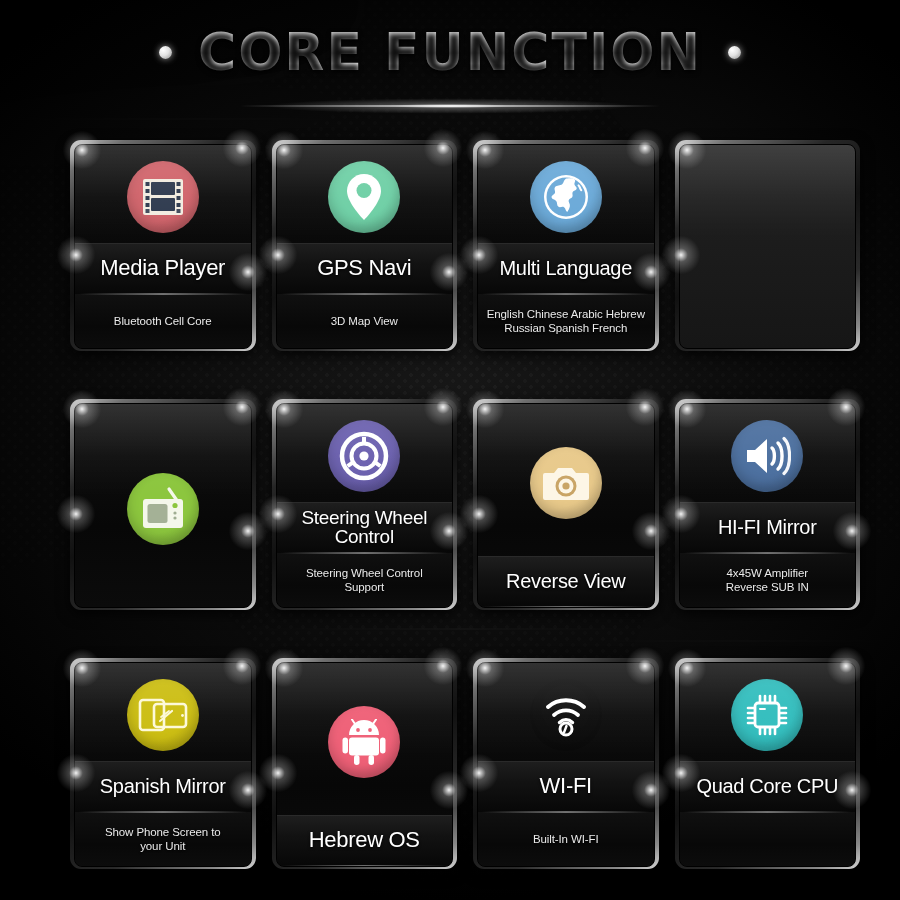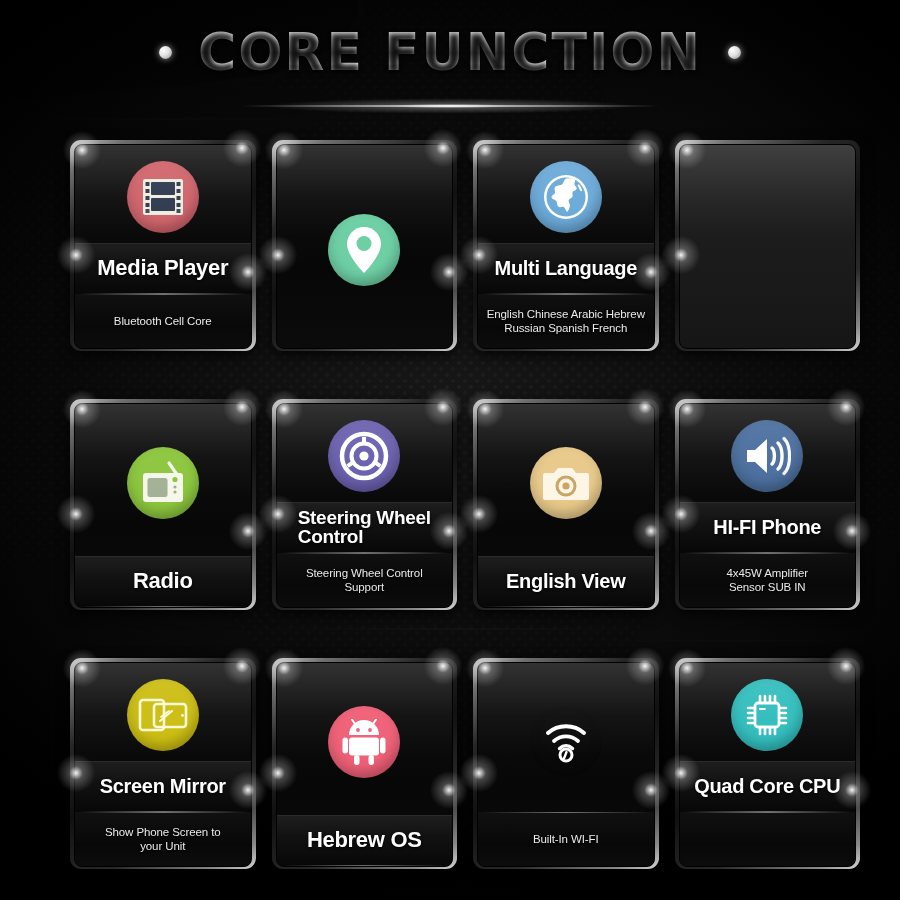--- a/index.html
+++ b/index.html
@@ -107,21 +107,21 @@
     border-top:1px solid #2a2a2a;
     padding:2px 4px 4px;
     display:flex;align-items:center;justify-content:center;
     min-height:44px;
   }
   .title-band::after{
     content:"";position:absolute;left:4px;right:4px;bottom:0;height:1px;
     background:linear-gradient(90deg,transparent,#6d6d6d,transparent);
   }
   .card-title{
-    color:#fff;font-weight:bold;line-height:1.02;
+    color:#fff;font-weight:normal;line-height:1.02;text-align:center;
     font-size:22px;letter-spacing:-.3px;
     text-shadow:0 1px 3px rgba(0,0,0,.95);
     white-space:pre-line;
   }
   .card-title.two-line{font-size:19px;}
   .card-title.small{font-size:20px;}
 
   .sub-band{
     position:relative;height:54px;
     background:linear-gradient(180deg,#101010 0%,#080808 60%,#0c0c0c 100%);
@@ -207,20 +207,26 @@
       <div class="card-inner">
        <div class="card-gloss"></div>
        <div class="icon-area">
          <div class="icon-circle" style="background:radial-gradient(circle at 34% 28%, #6ecfa5 0%, #6ecfa5 58%, rgba(0,0,0,.28) 130%), #6ecfa5;">
            <svg width="40" height="50" viewBox="0 0 40 50">
         <path d="M20 2C10.6 2 3 9.6 3 19c0 12 17 29 17 29s17-17 17-29C37 9.6 29.4 2 20 2z" fill="#ffffff"></path>
         <circle cx="20" cy="18.5" r="7.5" fill="#6ecfa5"></circle>
             </svg>
          </div>
        </div>
+       <div class="title-band">
+         <div class="card-title ">GPS Navi</div>
+       </div>
+       <div class="sub-band">
+         <div class="card-sub"><span>3D Map View</span></div>
+       </div>
      </div>
      <span class="spark tl"></span>
      <span class="spark tr"></span>
      <span class="spark ml"></span>
      <span class="spark mr"></span>
     </div>
     <div class="card">
       <div class="card-inner">
        <div class="card-gloss"></div>
        <div class="icon-area">
@@ -261,23 +267,20 @@
            <svg width="50" height="46" viewBox="0 0 50 46">
         <path d="M31 3 L40 16" stroke="#f4f7ea" stroke-width="3.2" stroke-linecap="round"></path>
         <rect x="5" y="13" width="40" height="29" rx="3" fill="#f4f7ea"></rect>
         <rect x="9.5" y="18" width="20" height="19" rx="2.5" fill="#8a9a7a" opacity=".75"></rect>
         <circle cx="37" cy="19.5" r="2.6" fill="#8cc63e"></circle>
         <circle cx="37" cy="27" r="1.6" fill="#8a9a7a" opacity=".8"></circle>
         <circle cx="37" cy="32" r="1.6" fill="#8a9a7a" opacity=".8"></circle>
             </svg>
          </div>
        </div>
-       <div class="title-band">
-         <div class="card-title ">Radio</div>
-       </div>
      </div>
      <span class="spark tl"></span>
      <span class="spark tr"></span>
      <span class="spark ml"></span>
      <span class="spark mr"></span>
     </div>
     <div class="card">
       <div class="card-inner">
        <div class="card-gloss"></div>
        <div class="icon-area">
@@ -313,21 +316,21 @@
          <div class="icon-circle" style="background:radial-gradient(circle at 34% 28%, #e8c98a 0%, #e8c98a 58%, rgba(0,0,0,.28) 130%), #e8c98a;">
            <svg width="48" height="40" viewBox="0 0 48 40">
         <path d="M3 10h9l4-5h14l4 5h11a2 2 0 0 1 2 2v23a2 2 0 0 1-2 2H3a2 2 0 0 1-2-2V12a2 2 0 0 1 2-2z" fill="#fdf6e6"></path>
         <circle cx="24" cy="23" r="10.5" fill="#c9a465"></circle>
         <circle cx="24" cy="23" r="7.5" fill="#fdf6e6"></circle>
         <circle cx="24" cy="23" r="3.6" fill="#c9a465"></circle>
             </svg>
          </div>
        </div>
        <div class="title-band">
-         <div class="card-title small">English View</div>
+         <div class="card-title small">Reverse View</div>
        </div>
      </div>
      <span class="spark tl"></span>
      <span class="spark tr"></span>
      <span class="spark ml"></span>
      <span class="spark mr"></span>
     </div>
     <div class="card">
       <div class="card-inner">
        <div class="card-gloss"></div>
@@ -335,25 +338,25 @@
          <div class="icon-circle" style="background:radial-gradient(circle at 34% 28%, #4a6e9e 0%, #4a6e9e 58%, rgba(0,0,0,.28) 130%), #4a6e9e;">
            <svg width="48" height="44" viewBox="0 0 48 44">
         <path d="M4 16h8L24 5v34L12 28H4z" fill="#ffffff"></path>
         <path d="M29 14c3.2 3 3.2 13 0 16" stroke="#ffffff" stroke-width="3.4" fill="none" stroke-linecap="round"></path>
         <path d="M35 9c5.4 5 5.4 21 0 26" stroke="#ffffff" stroke-width="3.4" fill="none" stroke-linecap="round"></path>
         <path d="M41 4.5c7.4 7 7.4 28 0 35" stroke="#ffffff" stroke-width="3.2" fill="none" stroke-linecap="round" opacity=".95"></path>
             </svg>
          </div>
        </div>
        <div class="title-band">
-         <div class="card-title small">HI-FI Phone</div>
+         <div class="card-title small">HI-FI Mirror</div>
        </div>
        <div class="sub-band">
          <div class="card-sub"><span>4x45W Amplifier
-Sensor SUB IN</span></div>
+Reverse SUB IN</span></div>
        </div>
      </div>
      <span class="spark tl"></span>
      <span class="spark tr"></span>
      <span class="spark ml"></span>
      <span class="spark mr"></span>
     </div>
     <div class="card">
       <div class="card-inner">
        <div class="card-gloss"></div>
@@ -362,21 +365,21 @@
            <svg width="50" height="38" viewBox="0 0 50 38">
         <rect x="2" y="4" width="24" height="30" rx="3" fill="none" stroke="#fdf9d8" stroke-width="2.6"></rect>
         <rect x="16" y="8" width="32" height="23" rx="3" fill="none" stroke="#fdf9d8" stroke-width="2.6"></rect>
         <path d="M22 25 L34 15" stroke="#fdf9d8" stroke-width="2.2" stroke-linecap="round"></path>
         <path d="M23 21 L31 15" stroke="#fdf9d8" stroke-width="1.8" stroke-linecap="round"></path>
         <circle cx="44.5" cy="19.5" r="1.4" fill="#fdf9d8"></circle>
             </svg>
          </div>
        </div>
        <div class="title-band">
-         <div class="card-title small">Screen Mirror</div>
+         <div class="card-title small">Spanish Mirror</div>
        </div>
        <div class="sub-band">
          <div class="card-sub"><span>Show Phone Screen to
 your Unit</span></div>
        </div>
      </div>
      <span class="spark tl"></span>
      <span class="spark tr"></span>
      <span class="spark ml"></span>
      <span class="spark mr"></span>
@@ -415,20 +418,23 @@
        <div class="icon-area">
          <div class="icon-circle" style="background:radial-gradient(circle at 34% 28%, #c濃 0%, #c濃 58%, rgba(0,0,0,.28) 130%), #c濃;">
            <svg width="48" height="44" viewBox="0 0 48 44">
         <path d="M6 14c10-9 26-9 36 0" stroke="#ffffff" stroke-width="4" fill="none" stroke-linecap="round"></path>
         <path d="M12 22c7-6.2 17-6.2 24 0" stroke="#ffffff" stroke-width="3.8" fill="none" stroke-linecap="round"></path>
         <path d="M17.5 29.5c4-3.6 9-3.6 13 0" stroke="#ffffff" stroke-width="3.4" fill="none" stroke-linecap="round"></path>
         <circle cx="24" cy="36" r="6" fill="none" stroke="#ffffff" stroke-width="3"></circle>
         <path d="M24.5 33 L22 39.5" stroke="#ffffff" stroke-width="2.4" stroke-linecap="round"></path>
             </svg>
          </div>
+       </div>
+       <div class="title-band">
+         <div class="card-title ">WI-FI</div>
        </div>
        <div class="sub-band">
          <div class="card-sub"><span>Built-In WI-FI</span></div>
        </div>
      </div>
      <span class="spark tl"></span>
      <span class="spark tr"></span>
      <span class="spark ml"></span>
      <span class="spark mr"></span>
     </div>

